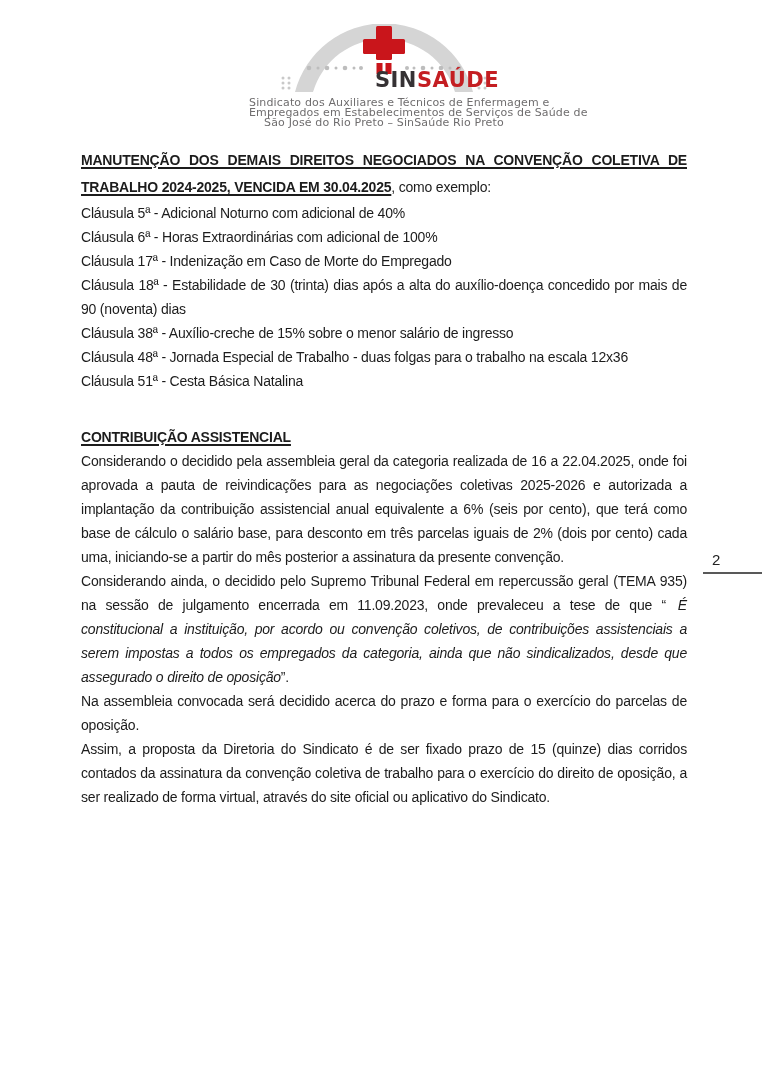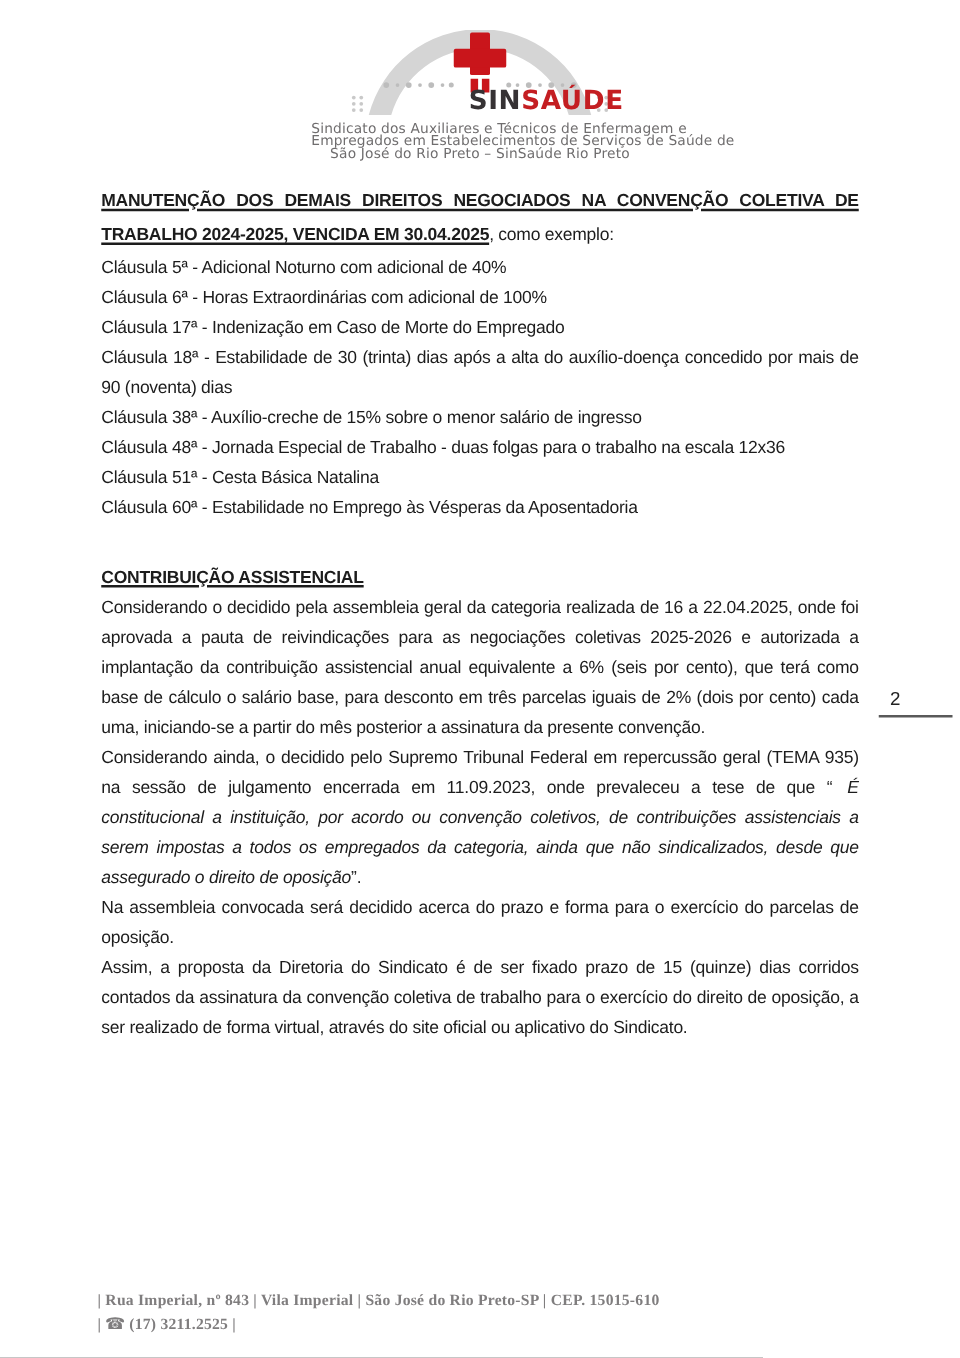--- a/index.html
+++ b/index.html
@@ -182,29 +182,24 @@
     <p class="heading"><span class="hb">MANUTENÇÃO DOS DEMAIS DIREITOS NEGOCIADOS NA CONVENÇÃO COLETIVA DE TRABALHO 2024-2025, VENCIDA EM 30.04.2025</span><span>, como exemplo:</span></p>
 
     <div class="clauses">
       <p class="clause">Cláusula 5ª - Adicional Noturno com adicional de 40%</p>
       <p class="clause">Cláusula 6ª - Horas Extraordinárias com adicional de 100%</p>
       <p class="clause">Cláusula 17ª - Indenização em Caso de Morte do Empregado</p>
       <p class="clause">Cláusula 18ª - Estabilidade de 30 (trinta) dias após a alta do auxílio-doença concedido por mais de 90 (noventa) dias</p>
       <p class="clause">Cláusula 38ª - Auxílio-creche de 15% sobre o menor salário de ingresso</p>
       <p class="clause">Cláusula 48ª - Jornada Especial de Trabalho - duas folgas para o trabalho na escala 12x36</p>
       <p class="clause">Cláusula 51ª - Cesta Básica Natalina</p>
-      <p class="clause">Cláusula 60ª - Estabilidade no Emprego às Vésperas da Aposentadoria</p>
     </div>
 
     <p class="section-heading">CONTRIBUIÇÃO ASSISTENCIAL</p>
 
     <p class="para">Considerando o decidido pela assembleia geral da categoria realizada de 16 a 22.04.2025, onde foi aprovada a pauta de reivindicações para as negociações coletivas 2025-2026 e autorizada a implantação da contribuição assistencial anual equivalente a 6% (seis por cento), que terá como base de cálculo o salário base, para desconto em três parcelas iguais de 2% (dois por cento) cada uma, iniciando-se a partir do mês posterior a assinatura da presente convenção.</p>
     <p class="para"><span>Considerando ainda, o decidido pelo Supremo Tribunal Federal em repercussão geral (TEMA 935) na sessão de julgamento encerrada em 11.09.2023, onde prevaleceu a tese de que “</span><span class="it">É constitucional a instituição, por acordo ou convenção coletivos, de contribuições assistenciais a serem impostas a todos os empregados da categoria, ainda que não sindicalizados, desde que assegurado o direito de oposição</span><span>”.</span></p>
     <p class="para">Na assembleia convocada será decidido acerca do prazo e forma para o exercício do parcelas de oposição.</p>
     <p class="para">Assim, a proposta da Diretoria do Sindicato é de ser fixado prazo de 15 (quinze) dias corridos contados da assinatura da convenção coletiva de trabalho para o exercício do direito de oposição, a ser realizado de forma virtual, através do site oficial ou aplicativo do Sindicato.</p>
   </main>
 
-  <footer class="footer">
-    <div>| Rua Imperial, nº 843 | Vila Imperial | São José do Rio Preto-SP | CEP. 15015-610</div>
-    <div><span>|</span><span class="phone-ic">☎</span><span>(17) 3211.2525 |</span></div>
-  </footer>
 
 </div>
 
 </body></html>

